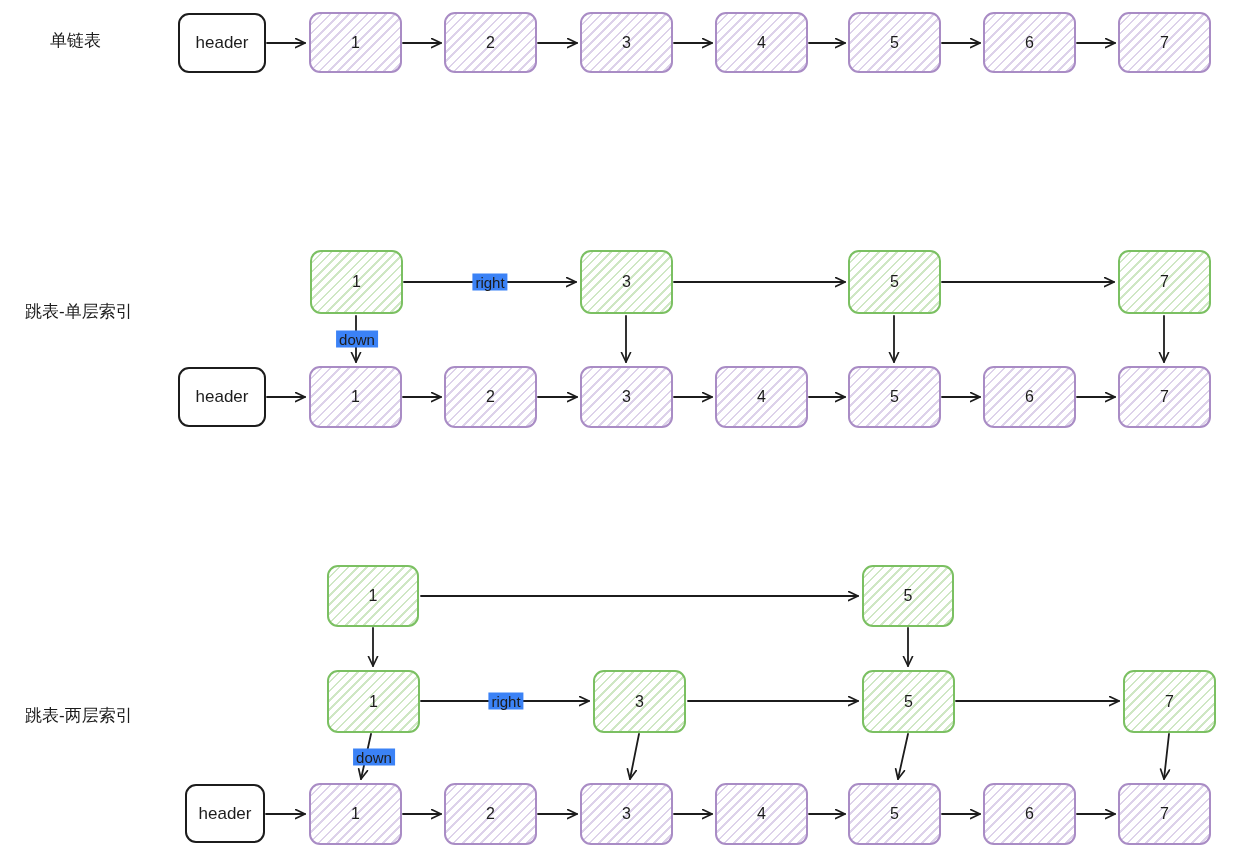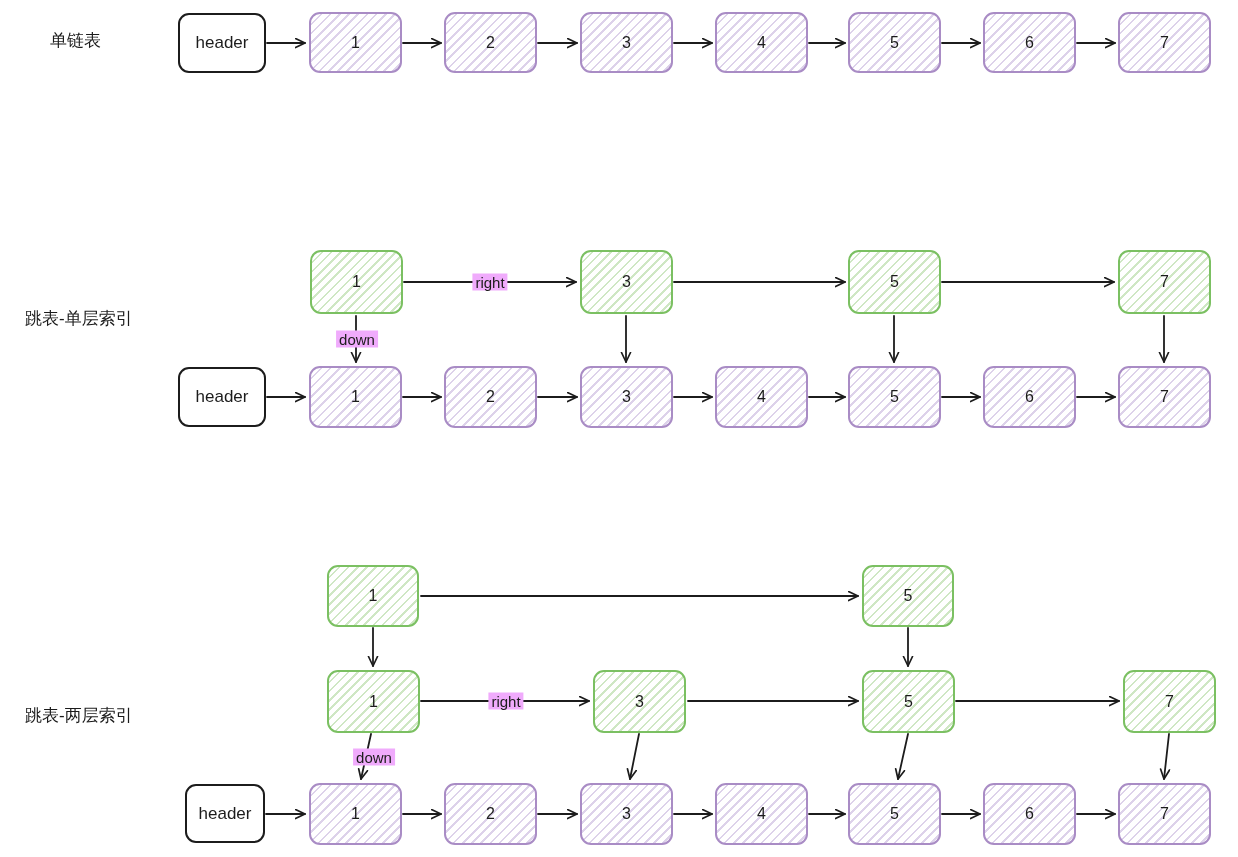--- a/index.html
+++ b/index.html
@@ -43,33 +43,33 @@
     font-size:17px;
     background:#ffffff;
   }
   #edges{
     position:absolute;left:0;top:0;
     pointer-events:none;
   }
   .edge-label{
     position:absolute;
     transform:translate(-50%,-50%);
-    background:#f0abfc;
+    background:#3b82f6;
     padding:0 3px;
     font-size:15px;
     color:#1c1c1c;
     white-space:nowrap;
   }
 </style>
 </head>
 <body>
 
 <div id="canvas">
   <div class="section-label" style="left:50px;top:29px;">单链表</div>
-  <div class="section-label" style="left:25px;top:307px;">跳表-单层索引</div>
+  <div class="section-label" style="left:25px;top:300px;">跳表-单层索引</div>
   <div class="section-label" style="left:25px;top:704px;">跳表-两层索引</div>
 
   <svg id="edges" width="1238" height="857" viewBox="0 0 1238 857">
     <defs>
       <marker id="arrowhead" markerUnits="userSpaceOnUse" markerWidth="14" markerHeight="14" refX="10.5" refY="5.5" orient="auto">
         <path d="M1,1 L10.5,5.5 L1,10" fill="none" stroke="#1c1c1c" stroke-width="1.7" stroke-linecap="round" stroke-linejoin="round"></path>
       </marker>
     </defs>
   <line x1="267" y1="43" x2="305" y2="43" stroke="#1c1c1c" stroke-width="1.8" stroke-linecap="round" marker-end="url(#arrowhead)"></line>
       <line x1="403" y1="43" x2="441" y2="43" stroke="#1c1c1c" stroke-width="1.8" stroke-linecap="round" marker-end="url(#arrowhead)"></line>

